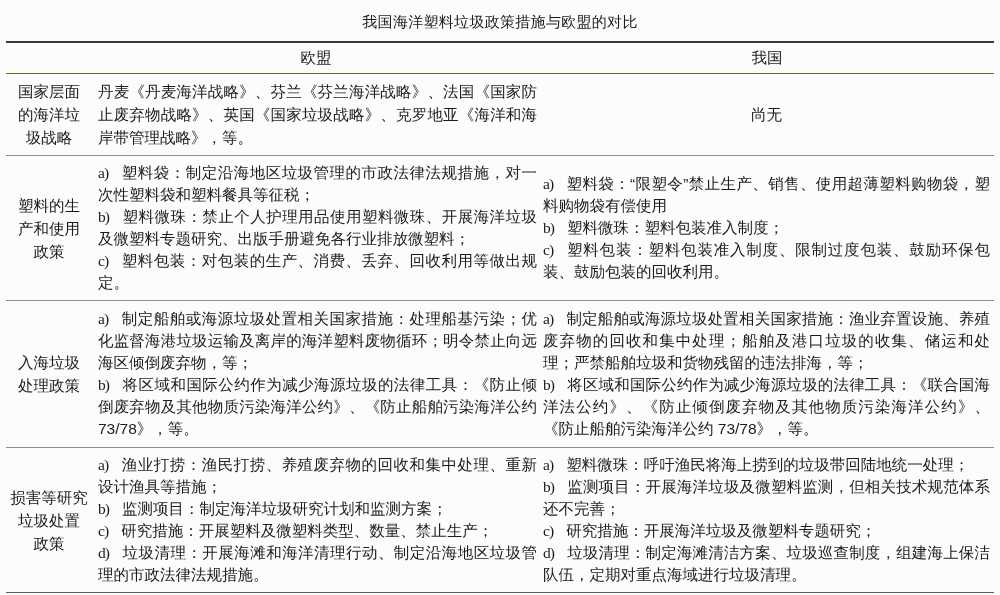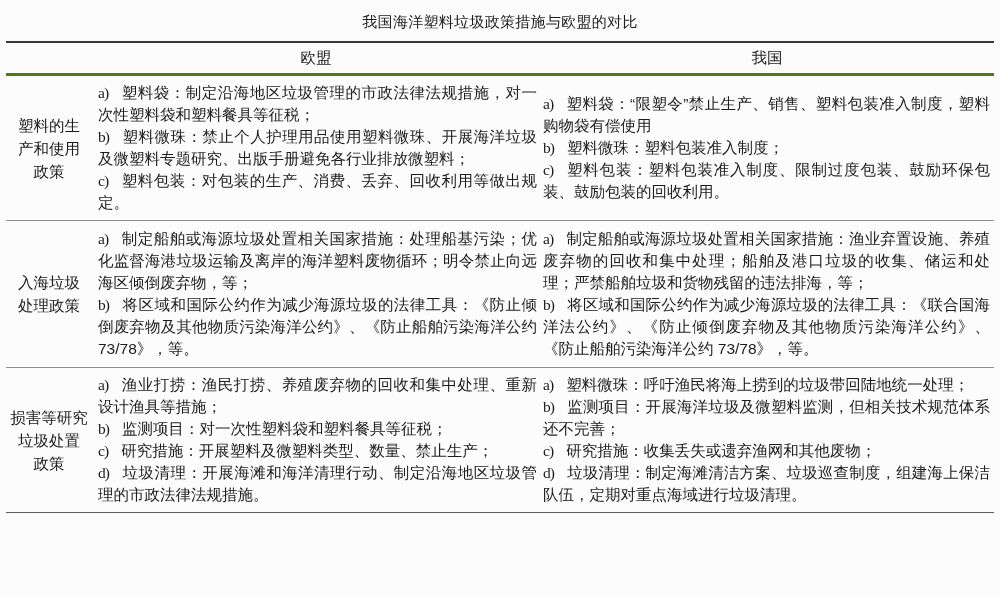--- a/index.html
+++ b/index.html
@@ -29,21 +29,21 @@
   }
   col.c-label{width:86px;}
   col.c-eu{width:448px;}
   col.c-cn{width:454px;}
   thead th{
     font-weight:normal;
     font-size:15.5px;
     height:30px;
     text-align:center;
     vertical-align:middle;
-    border-bottom:3px solid #4d7c0f;
+    border-bottom:1px solid #4d7c0f;
     padding:0;
   }
   tbody tr{border-bottom:1px solid #8f8f8f;}
   tbody tr:last-child{border-bottom:none;}
   td{vertical-align:middle;}
   td.label{
     text-align:center;
     white-space:pre-line;
     line-height:23px;
     padding:4px 2px;
@@ -90,32 +90,43 @@
     </colgroup>
     <thead>
       <tr>
         <th></th>
         <th>欧盟</th>
         <th>我国</th>
       </tr>
     </thead>
     <tbody>
 
+      <tr class="r1">
+        <td class="label">国家层面
+的海洋垃
+圾战略</td>
+        <td class="eu-cell">
+          <p class="plain">丹麦《丹麦海洋战略》、芬兰《芬兰海洋战略》、法国《国家防止废弃物战略》、英国《国家垃圾战略》、克罗地亚《海洋和海岸带管理战略》，等。</p>
+        </td>
+        <td class="cn-cell">
+          <p class="center-txt">尚无</p>
+        </td>
+      </tr>
 
       <tr class="r2">
         <td class="label">塑料的生
 产和使用
 政策</td>
         <td class="eu-cell">
           <p class="item"><span class="marker">a)</span><span>塑料袋：制定沿海地区垃圾管理的市政法律法规措施，对一次性塑料袋和塑料餐具等征税；</span></p>
           <p class="item"><span class="marker">b)</span><span>塑料微珠：禁止个人护理用品使用塑料微珠、开展海洋垃圾及微塑料专题研究、出版手册避免各行业排放微塑料；</span></p>
           <p class="item"><span class="marker">c)</span><span>塑料包装：对包装的生产、消费、丢弃、回收利用等做出规定。</span></p>
         </td>
         <td class="cn-cell">
-          <p class="item"><span class="marker">a)</span><span>塑料袋：“限塑令”禁止生产、销售、塑料包装准入制度，塑料购物袋有偿使用</span></p>
+          <p class="item"><span class="marker">a)</span><span>塑料袋：“限塑令”禁止生产、销售、使用超薄塑料购物袋，塑料购物袋有偿使用</span></p>
           <p class="item"><span class="marker">b)</span><span>塑料微珠：塑料包装准入制度；</span></p>
           <p class="item"><span class="marker">c)</span><span>塑料包装：塑料包装准入制度、限制过度包装、鼓励环保包装、鼓励包装的回收利用。</span></p>
         </td>
       </tr>
 
       <tr class="r3">
         <td class="label">入海垃圾
 处理政策</td>
         <td class="eu-cell">
           <p class="item"><span class="marker">a)</span><span>制定船舶或海源垃圾处置相关国家措施：处理船基污染；优化监督海港垃圾运输及离岸的海洋塑料废物循环；明令禁止向远海区倾倒废弃物，等；</span></p>
@@ -126,27 +137,27 @@
           <p class="item"><span class="marker">b)</span><span>将区域和国际公约作为减少海源垃圾的法律工具：《联合国海洋法公约》、《防止倾倒废弃物及其他物质污染海洋公约》、《防止船舶污染海洋公约 73/78》，等。</span></p>
         </td>
       </tr>
 
       <tr class="r4">
         <td class="label">损害等研究
 垃圾处置
 政策</td>
         <td class="eu-cell">
           <p class="item"><span class="marker">a)</span><span>渔业打捞：渔民打捞、养殖废弃物的回收和集中处理、重新设计渔具等措施；</span></p>
-          <p class="item"><span class="marker">b)</span><span>监测项目：对一次性塑料袋和塑料餐具等征税；</span></p>
+          <p class="item"><span class="marker">b)</span><span>监测项目：制定海洋垃圾研究计划和监测方案；</span></p>
           <p class="item"><span class="marker">c)</span><span>研究措施：开展塑料及微塑料类型、数量、禁止生产；</span></p>
           <p class="item"><span class="marker">d)</span><span>垃圾清理：开展海滩和海洋清理行动、制定沿海地区垃圾管理的市政法律法规措施。</span></p>
         </td>
         <td class="cn-cell">
           <p class="item"><span class="marker">a)</span><span>塑料微珠：呼吁渔民将海上捞到的垃圾带回陆地统一处理；</span></p>
           <p class="item"><span class="marker">b)</span><span>监测项目：开展海洋垃圾及微塑料监测，但相关技术规范体系还不完善；</span></p>
-          <p class="item"><span class="marker">c)</span><span>研究措施：收集丢失或遗弃渔网和其他废物；</span></p>
+          <p class="item"><span class="marker">c)</span><span>研究措施：开展海洋垃圾及微塑料专题研究；</span></p>
           <p class="item"><span class="marker">d)</span><span>垃圾清理：制定海滩清洁方案、垃圾巡查制度，组建海上保洁队伍，定期对重点海域进行垃圾清理。</span></p>
         </td>
       </tr>
 
     </tbody>
   </table>
 </div>
 
 </body></html>

